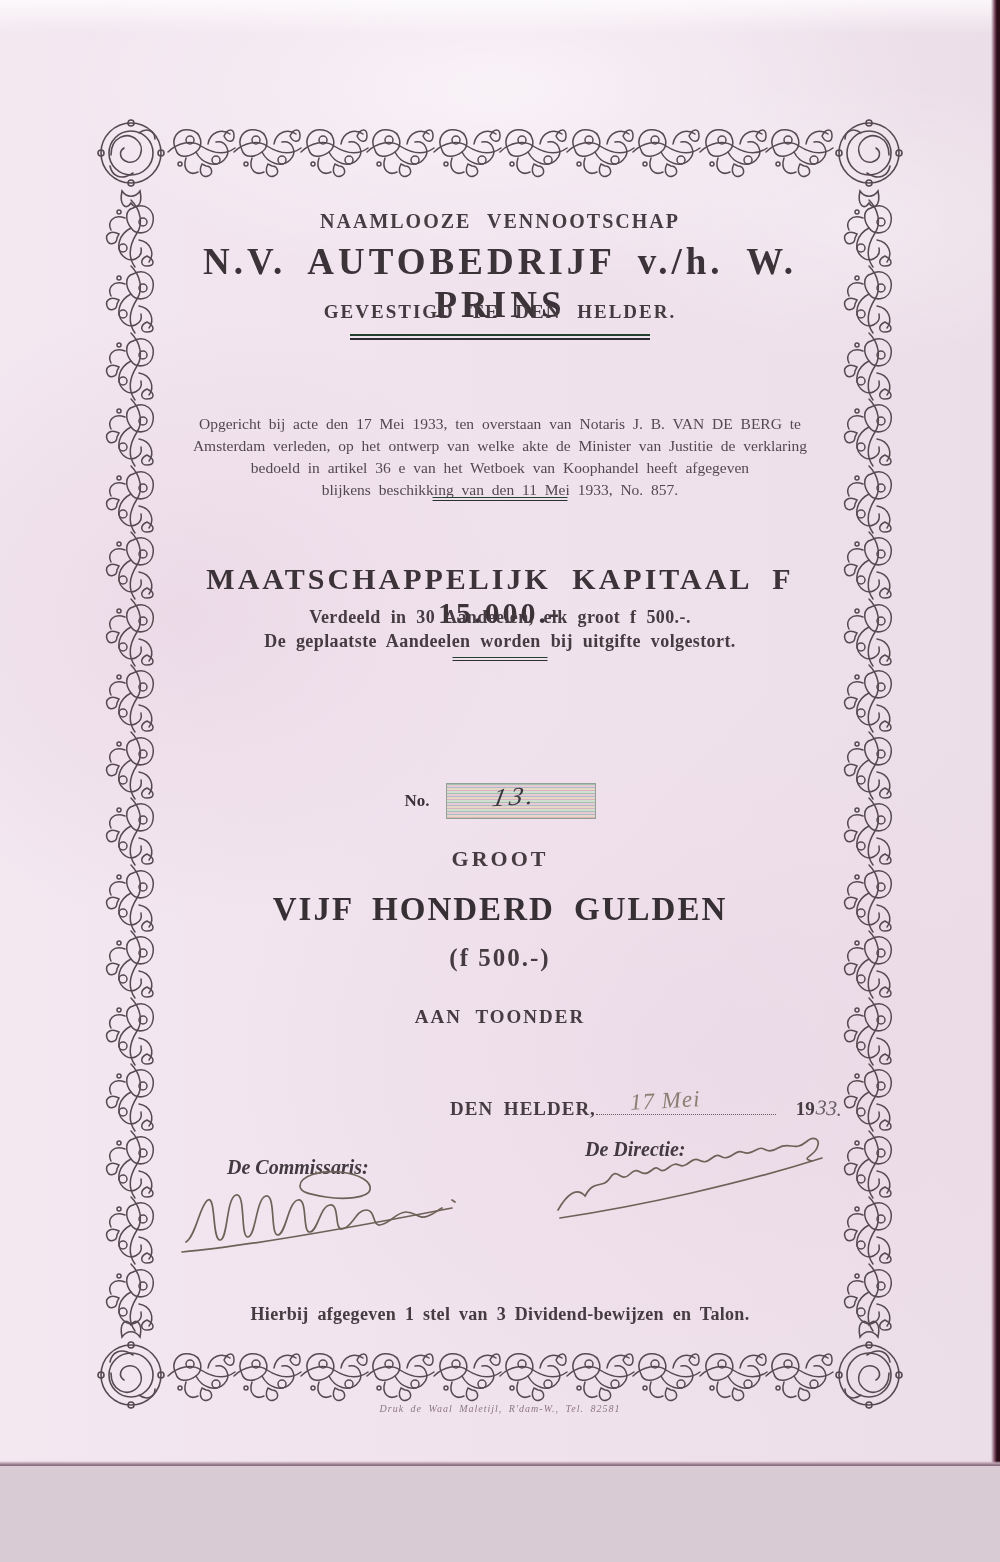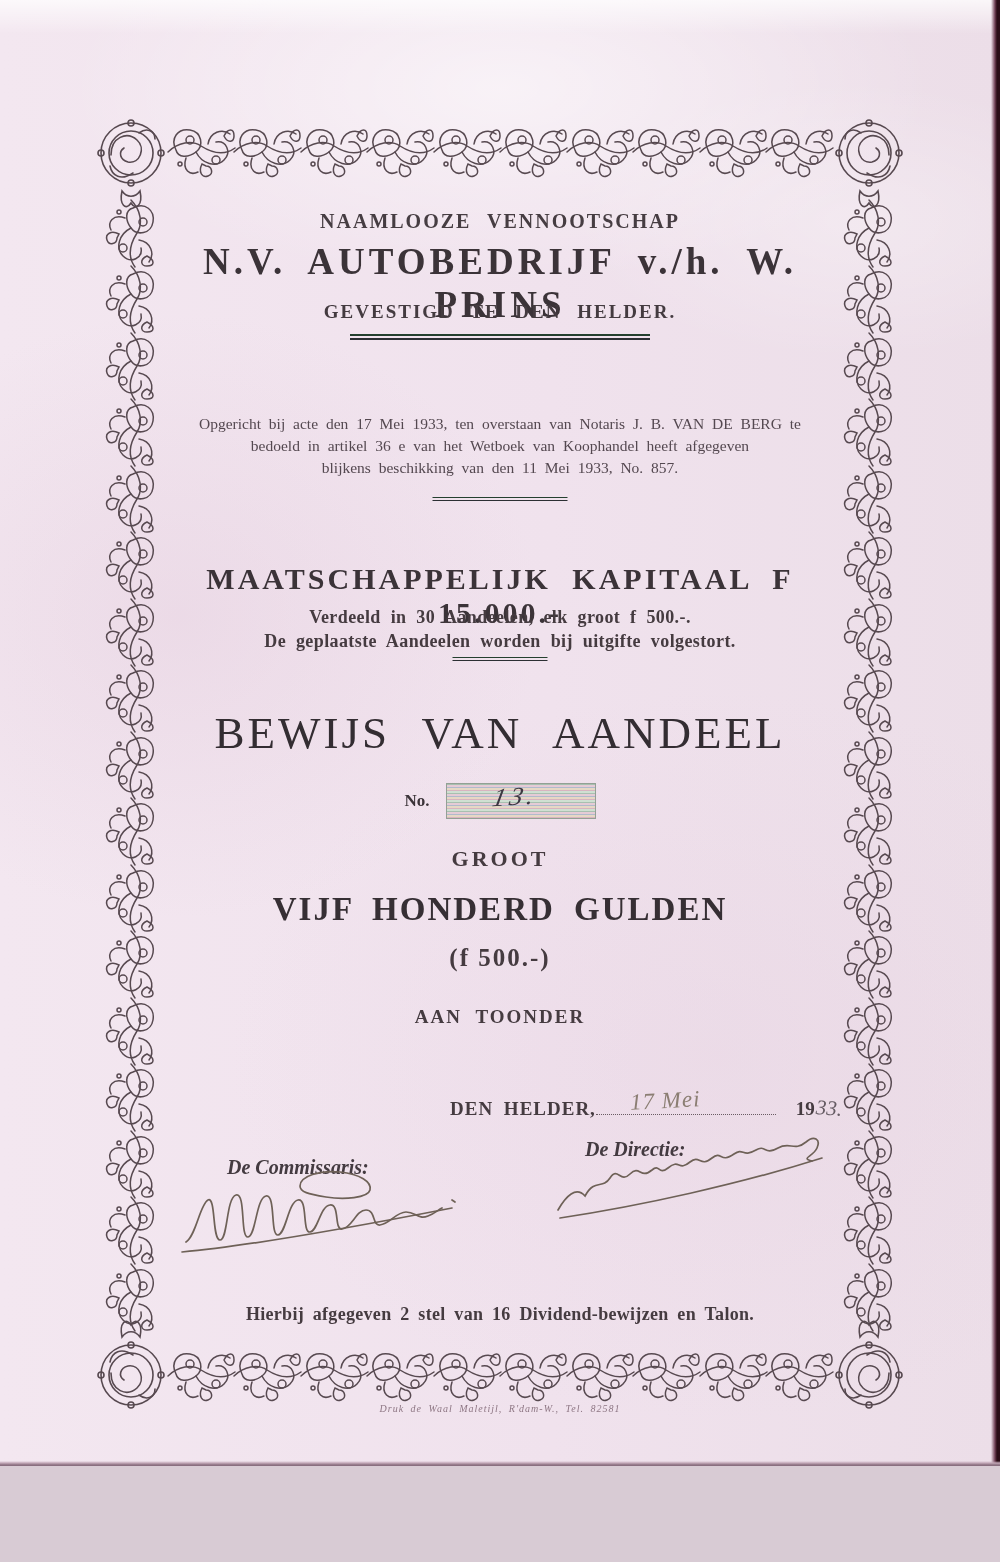--- a/index.html
+++ b/index.html
@@ -164,31 +164,31 @@
     <use href="#cornerM" transform="translate(869,1375) rotate(180)"></use>
   </svg>
 
   <div class="abs subheader">NAAMLOOZE VENNOOTSCHAP</div>
   <div class="abs main-title">N.V. AUTOBEDRIJF v./h. W. PRINS</div>
   <div class="abs location">GEVESTIGD TE DEN HELDER.</div>
   <div class="rule rule1"></div>
 
   <div class="abs deed">
     <div>Opgericht bij acte den 17 Mei 1933, ten overstaan van Notaris J. B. VAN DE BERG te</div>
+    <div>Amsterdam verleden, op het ontwerp van welke akte de Minister van Justitie de verklaring</div>
     <div>bedoeld in artikel 36 e van het Wetboek van Koophandel heeft afgegeven</div>
     <div>blijkens beschikking van den 11 Mei 1933, No. 857.</div>
   </div>
   <div class="rule rule2"></div>
 
   <div class="abs kapitaal">MAATSCHAPPELIJK KAPITAAL F 15.000.-</div>
   <div class="abs cap-sub1">Verdeeld in 30 Aandeelen, elk groot f 500.-.</div>
   <div class="abs cap-sub2">De geplaatste Aandeelen worden bij uitgifte volgestort.</div>
   <div class="rule rule3"></div>
 
-  <div class="abs bewijs">BEWIJS VAN AANDEEL</div>
   <div class="abs no-row">
     <span class="no-label">No.</span>
     <span class="no-box">
       <span class="no-value">13.</span>
     </span>
   </div>
 
   <div class="abs groot">GROOT</div>
   <div class="abs amount-words">VIJF HONDERD GULDEN</div>
   <div class="abs amount-fig">(f 500.-)</div>
@@ -212,16 +212,16 @@
       <path d="M560,1218 C640,1206 740,1184 822,1158"></path>
     </g>
     <g stroke="#6e6157" fill="none" stroke-width="1.7" stroke-linecap="round">
       <path d="M186,1242 C196,1236 200,1204 208,1200 C216,1196 212,1240 220,1240 C228,1240 226,1198 236,1195 C246,1192 240,1238 248,1237 C256,1236 256,1198 266,1196 C276,1194 270,1236 278,1235 C286,1234 288,1202 298,1200 C308,1198 302,1233 310,1232 C318,1231 320,1206 330,1205 C340,1204 334,1230 342,1229 C352,1228 356,1210 366,1210 C376,1210 372,1226 380,1225 C390,1224 396,1212 406,1212 C416,1212 418,1220 428,1216 C434,1214 438,1210 442,1208"></path>
       <path d="M452,1200 L455,1202"></path>
       <path d="M182,1252 C250,1246 380,1222 452,1208"></path>
       <path d="M300,1186 C300,1176 320,1170 340,1172 C360,1174 372,1182 370,1190 C368,1198 344,1200 326,1197 C308,1194 300,1192 300,1186"></path>
     </g>
   </svg>
 
-  <div class="abs footer-line">Hierbij afgegeven 2 stel van 16 Dividend-bewijzen en Talon.</div>
+  <div class="abs footer-line">Hierbij afgegeven 1 stel van 3 Dividend-bewijzen en Talon.</div>
   <div class="abs imprint">Druk de Waal Maletijl, R'dam-W., Tel. 82581</div>
 
 </div>
 
 </body></html>

